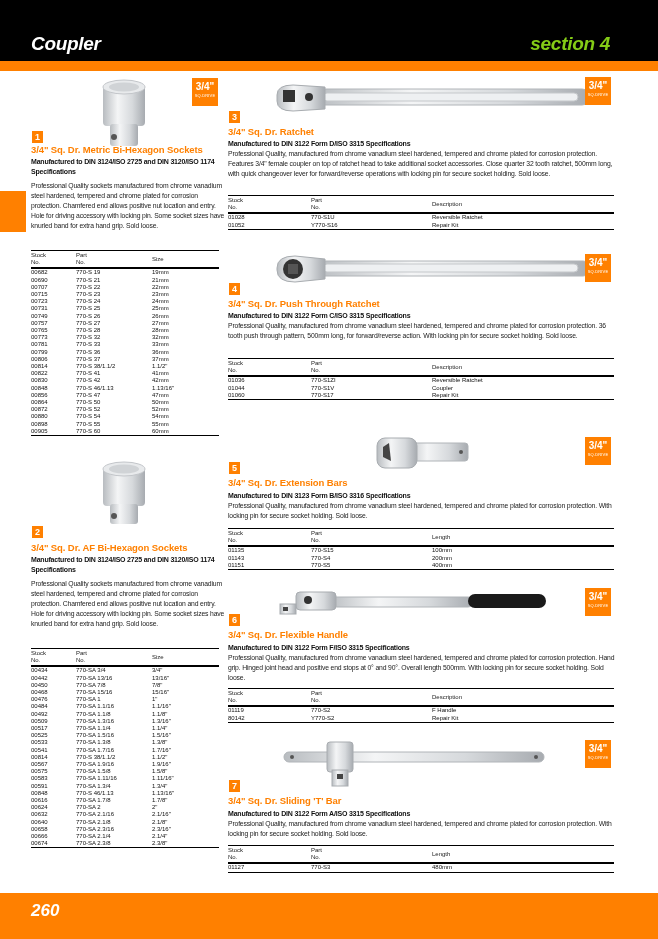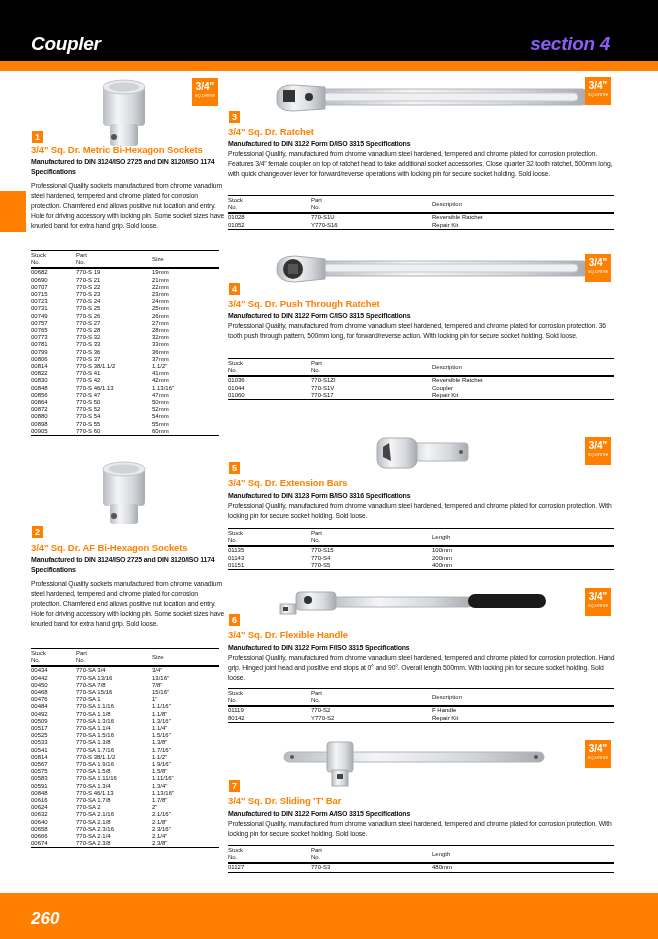--- a/index.html
+++ b/index.html
@@ -1,26 +1,26 @@
 <!DOCTYPE html>
 <html><head>
 <meta charset="utf-8">
 <style>
   * { box-sizing: border-box; margin: 0; padding: 0; }
   html, body { width: 658px; height: 939px; background: #fff; overflow: hidden; }
   body { position: relative; font-family: "Liberation Sans", sans-serif; color: #111; }
 
   .top-bar { position: absolute; left: 0; top: 0; width: 658px; height: 61px; background: #000; }
   .top-bar .title { position: absolute; left: 31px; top: 33px; color: #fff; font-weight: bold; font-style: italic; font-size: 19px; font-family: "Liberation Sans", sans-serif; letter-spacing: -0.3px; }
-  .top-bar .section { position: absolute; right: 48px; top: 33px; color: #8b5cf6; font-weight: bold; font-style: italic; font-size: 19px; letter-spacing: -0.3px; }
+  .top-bar .section { position: absolute; right: 48px; top: 33px; color: #84cc16; font-weight: bold; font-style: italic; font-size: 19px; letter-spacing: -0.3px; }
   .orange-rule { position: absolute; left: 0; top: 61px; width: 658px; height: 10px; background: #ff8000; }
   .side-tab { position: absolute; left: 0; top: 191px; width: 26px; height: 41px; background: #ff8000; }
 
   .bottom-bar { position: absolute; left: 0; top: 893px; width: 658px; height: 46px; background: #ff8000; }
-  .bottom-bar .page { position: absolute; left: 31px; top: 8px; color: #fff; font-weight: bold; font-style: italic; font-size: 17px; margin-top: 8px; }
+  .bottom-bar .page { position: absolute; left: 31px; top: 8px; color: #fff; font-weight: bold; font-style: italic; font-size: 17px; }
 
   .badge { position: absolute; width: 26px; height: 28px; background: #ff8000; color: #fff; text-align: center; }
   .badge .b1 { display: block; font-weight: bold; font-size: 10px; line-height: 12px; margin-top: 3px; }
   .badge .b2 { display: block; font-size: 4px; line-height: 6px; letter-spacing: 0.2px; }
 
   .num { position: absolute; width: 11px; height: 12px; background: #ff8000; color: #fff; font-size: 9px; font-weight: bold; text-align: center; line-height: 12px; }
   .heading { position: absolute; color: #ff8000; font-weight: bold; font-size: 9.5px; white-space: nowrap; letter-spacing: -0.1px; }
   .spec { position: absolute; font-weight: bold; font-size: 7px; line-height: 10px; letter-spacing: -0.2px; }
   .desc { position: absolute; font-size: 6.8px; line-height: 10px; letter-spacing: -0.15px; color: #222; }
 

